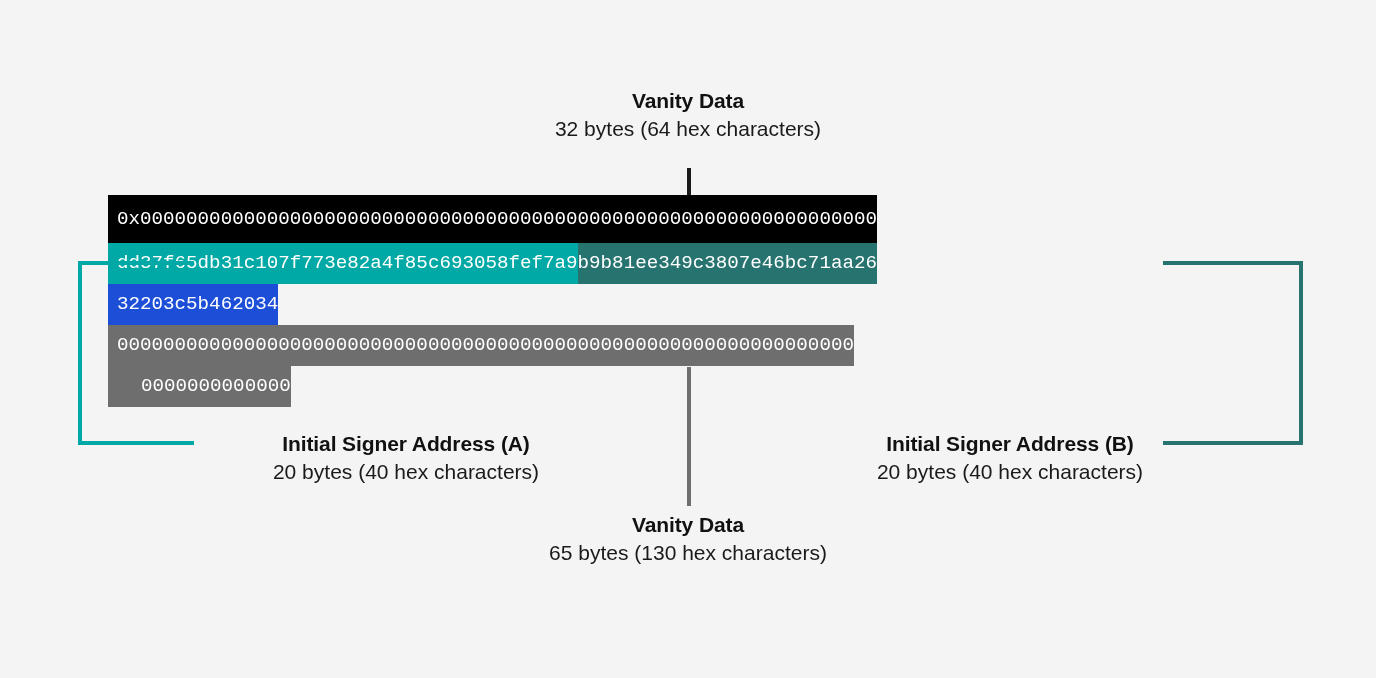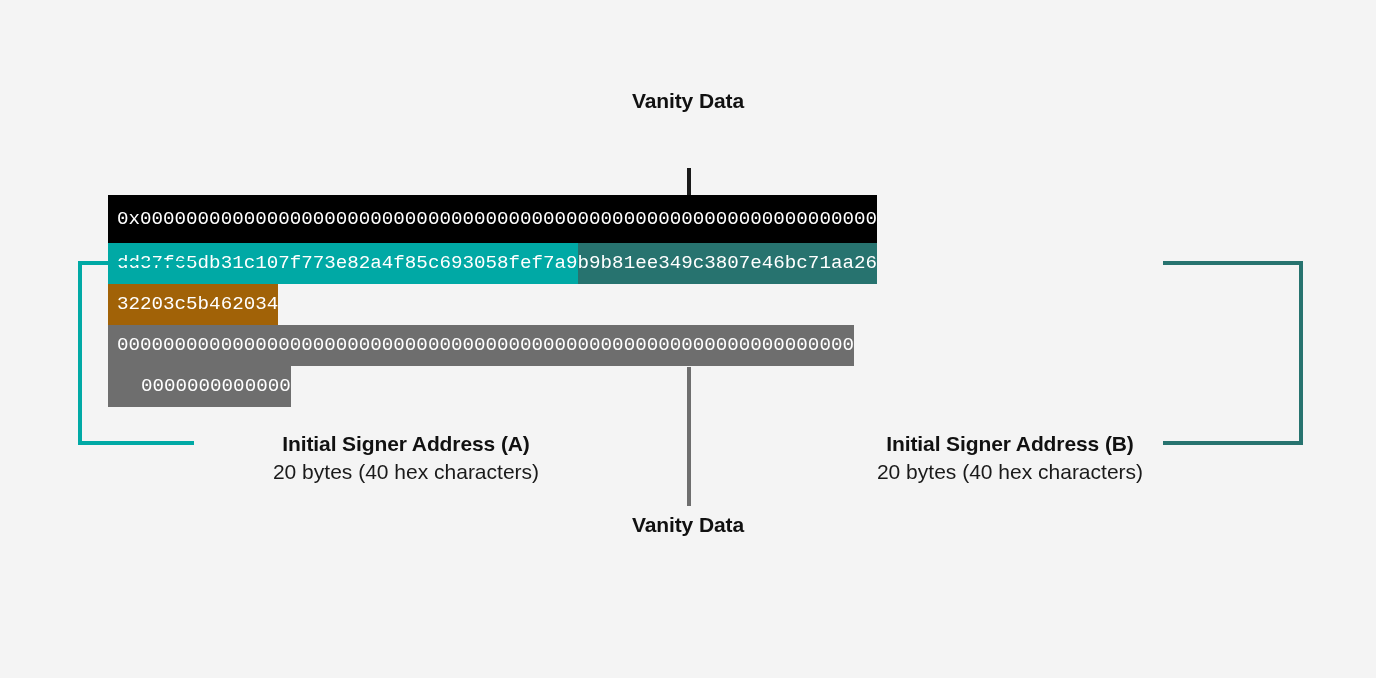--- a/index.html
+++ b/index.html
@@ -109,37 +109,38 @@
   #label-signer-a      { left: 116px;  top: 431px; width: 580px; }
   #label-signer-b      { left: 720px;  top: 431px; width: 580px; }
 </style>
 </head>
 <body style="background: rgb(244, 244, 244);">
 
 <div id="stage">
 
   <div class="label-group" id="label-vanity-top">
     <div class="label-title">Vanity Data</div>
+    <div class="label-sub">32 bytes (64 hex characters)</div>
   </div>
 
   <div class="vline" id="vline-top"></div>
 
   <div id="hexblock">
 
     <div class="hexrow first">
       <span class="seg seg-black" style="background: rgb(0, 0, 0);">0x0000000000000000000000000000000000000000000000000000000000000000</span>
     </div>
 
     <div class="hexrow">
       <span class="seg seg-tealA" style="background: rgb(0, 169, 165);">dd37f65db31c107f773e82a4f85c693058fef7a9</span>
       <span class="seg seg-tealB nopad" style="background: rgb(39, 115, 111);">b9b81ee349c3807e46bc71aa26</span>
     </div>
 
     <div class="hexrow">
-      <span class="seg seg-tealB" style="background: #a16207;">32203c5b462034</span>
+      <span class="seg seg-tealB" style="background: #1d4ed8;">32203c5b462034</span>
     </div>
 
     <div class="hexrow">
       <span class="seg seg-gray" style="background: rgb(110, 110, 110);">0000000000000000000000000000000000000000000000000000000000000000</span>
     </div>
 
     <div class="hexrow">
       <span class="seg seg-gray" style="background: rgb(110, 110, 110); padding-left: 33px;">0000000000000</span>
     </div>
 
@@ -155,15 +156,16 @@
 
   <div class="label-group" id="label-signer-b">
     <div class="label-title">Initial Signer Address (B)</div>
     <div class="label-sub">20 bytes (40 hex characters)</div>
   </div>
 
   <div class="vline" id="vline-bottom" style="background: rgb(110, 110, 110);"></div>
 
   <div class="label-group" id="label-vanity-bottom">
     <div class="label-title">Vanity Data</div>
+    <div class="label-sub">65 bytes (130 hex characters)</div>
   </div>
 
 </div>
 
 </body></html>

